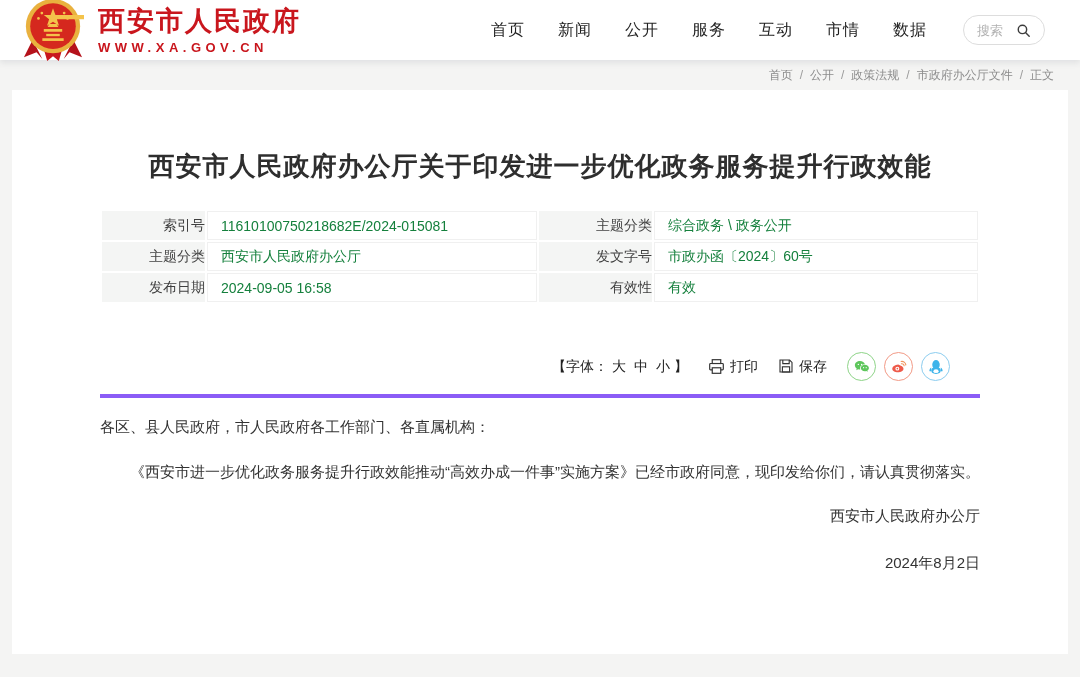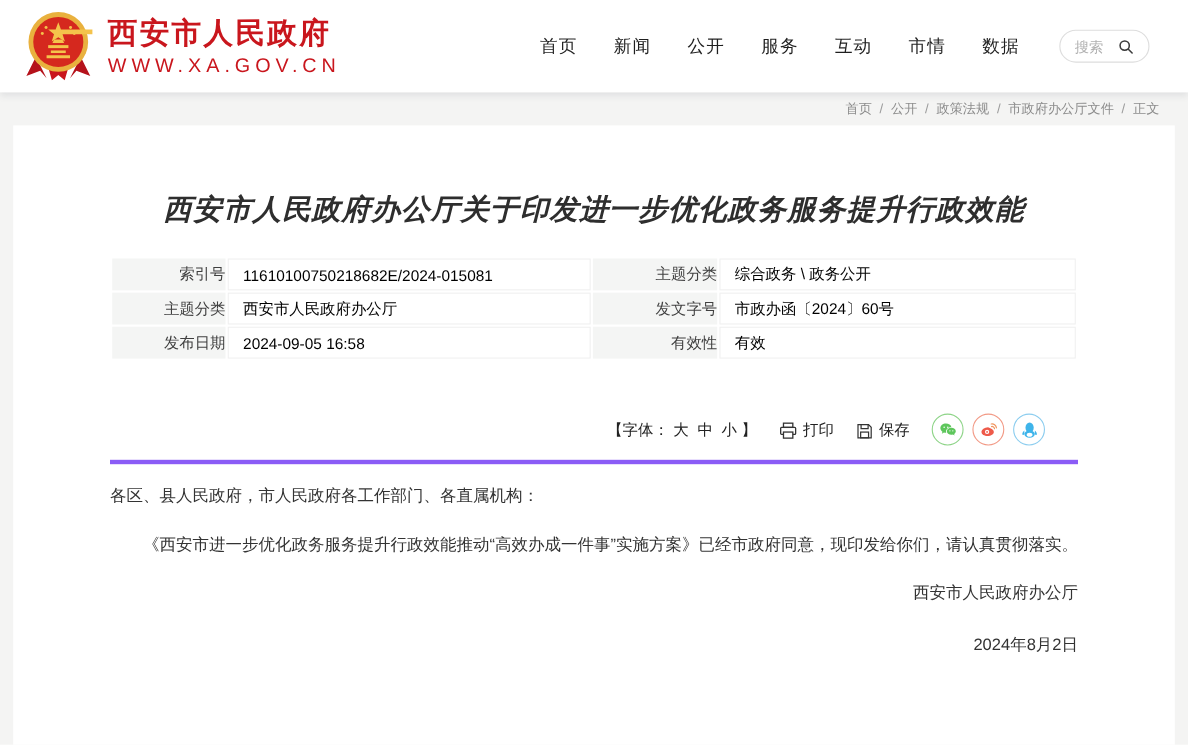--- a/index.html
+++ b/index.html
@@ -4,30 +4,30 @@
 <style>
   * { margin:0; padding:0; box-sizing:border-box; }
   html,body { width:1080px; height:677px; overflow:hidden; }
   body {
     font-family:"Liberation Sans","DejaVu Sans",sans-serif;
     background:#f4f4f3;
     color:#333;
   }
   
   .site-header {
-    height:84px; background:#fff;
+    height:60px; background:#fff;
     display:flex; align-items:center;
     padding:0 35px 0 22px;
     position:relative; z-index:2;
     box-shadow:0 3px 6px rgba(60,70,90,.10);
   }
   .logo { display:flex; align-items:center; gap:14px; text-decoration:none; cursor:pointer; }
   .logo-text { display:flex; flex-direction:column; }
   .site-name { color:#c9161d; font-size:27px; font-weight:700; letter-spacing:2px; line-height:32px; }
-  .site-url  { color:#c9161d; font-size:18px; font-weight:400; letter-spacing:4.5px; margin-top:3px; }
+  .site-url  { color:#c9161d; font-size:13px; font-weight:700; letter-spacing:4.5px; margin-top:3px; }
   nav.main-nav { margin-left:auto; display:flex; gap:33px; }
   nav.main-nav a { font-size:16px; color:#1f1f1f; text-decoration:none; cursor:pointer; letter-spacing:1px; }
   .search-box {
     margin-left:36px; width:82px; height:30px;
     border:1px solid #ddd; border-radius:16px;
     display:flex; align-items:center; justify-content:center; gap:5px;
     cursor:pointer; background:#fff;
   }
   .search-box input {
     width:34px; border:none; outline:none; font-size:13px; color:#555;
@@ -41,43 +41,43 @@
   }
   .breadcrumb a { color:#8c8c8c; text-decoration:none; cursor:pointer; }
   .breadcrumb .sep { margin:0 7px; color:#9b9b9b; }
   
   .card {
     width:1056px; margin:0 auto; background:#fff;
     min-height:564px; padding:58px 88px 60px 88px;
   }
   .doc-title {
     text-align:center; font-size:26px; font-weight:700; color:#2e2e2e;
-    line-height:37px; letter-spacing:1px;font-style:italic;
+    line-height:37px; letter-spacing:1px;
   }
   .doc-title .tl { display:block; }
   
   table.meta-table {
     width:880px; margin:24px auto 0;
     border-collapse:separate; border-spacing:2px;
     font-size:14px; table-layout:fixed;
   }
   table.meta-table td { height:29px; vertical-align:middle; }
   td.lbl { background:#f4f5f4; text-align:right; color:#3f3f3f; width:103px; }
   td.lbl2 { width:113px; }
-  td.val { background:#fff; border:1px solid #f0f0f0; padding-left:13px; color:#000000; }
+  td.val { background:#fff; border:1px solid #f0f0f0; padding-left:13px; color:#15803d; }
   td.val1 { width:330px; }
   
   .toolbar-wrap { width:880px; margin:48px auto 0; border-bottom:4px solid #8b5cf6; padding-bottom:13px; }
   .toolbar {
     display:flex; align-items:center; justify-content:flex-end;
     gap:20px; font-size:14px; color:#222; padding-right:30px;
   }
   .font-size-control { display:flex; align-items:center; }
   .font-size-control .fs { margin:0 4px; cursor:pointer; color:#222; text-decoration:none; }
-  .tool { display:flex; align-items:flex-end; gap:5px; cursor:pointer; color:#222; text-decoration:none; }
+  .tool { display:flex; align-items:flex-start; gap:5px; cursor:pointer; color:#222; text-decoration:none; }
   .share { display:flex; align-items:center; gap:8px; }
   .circle {
     width:29px; height:29px; border-radius:50%;
     display:flex; align-items:center; justify-content:center;
     background:#fff; cursor:pointer;
   }
   .circle.wechat { border:1px solid #8ed488; }
   .circle.weibo  { border:1px solid #f29a86; }
   .circle.qq     { border:1px solid #8ccdef; }
   

